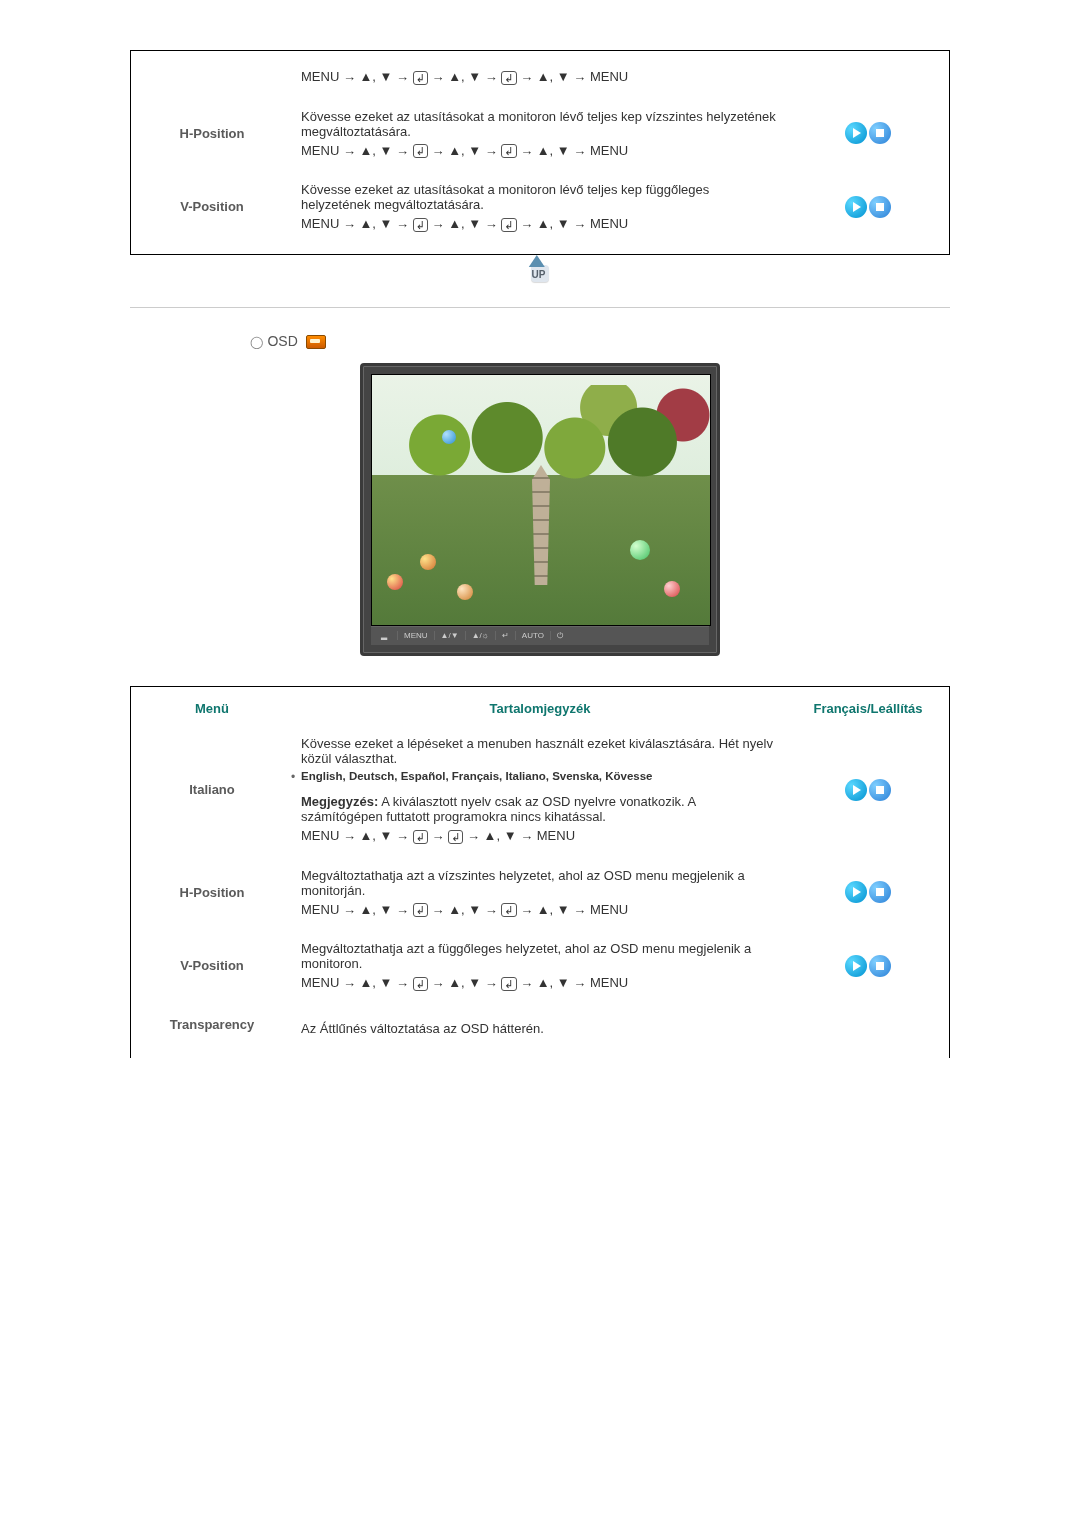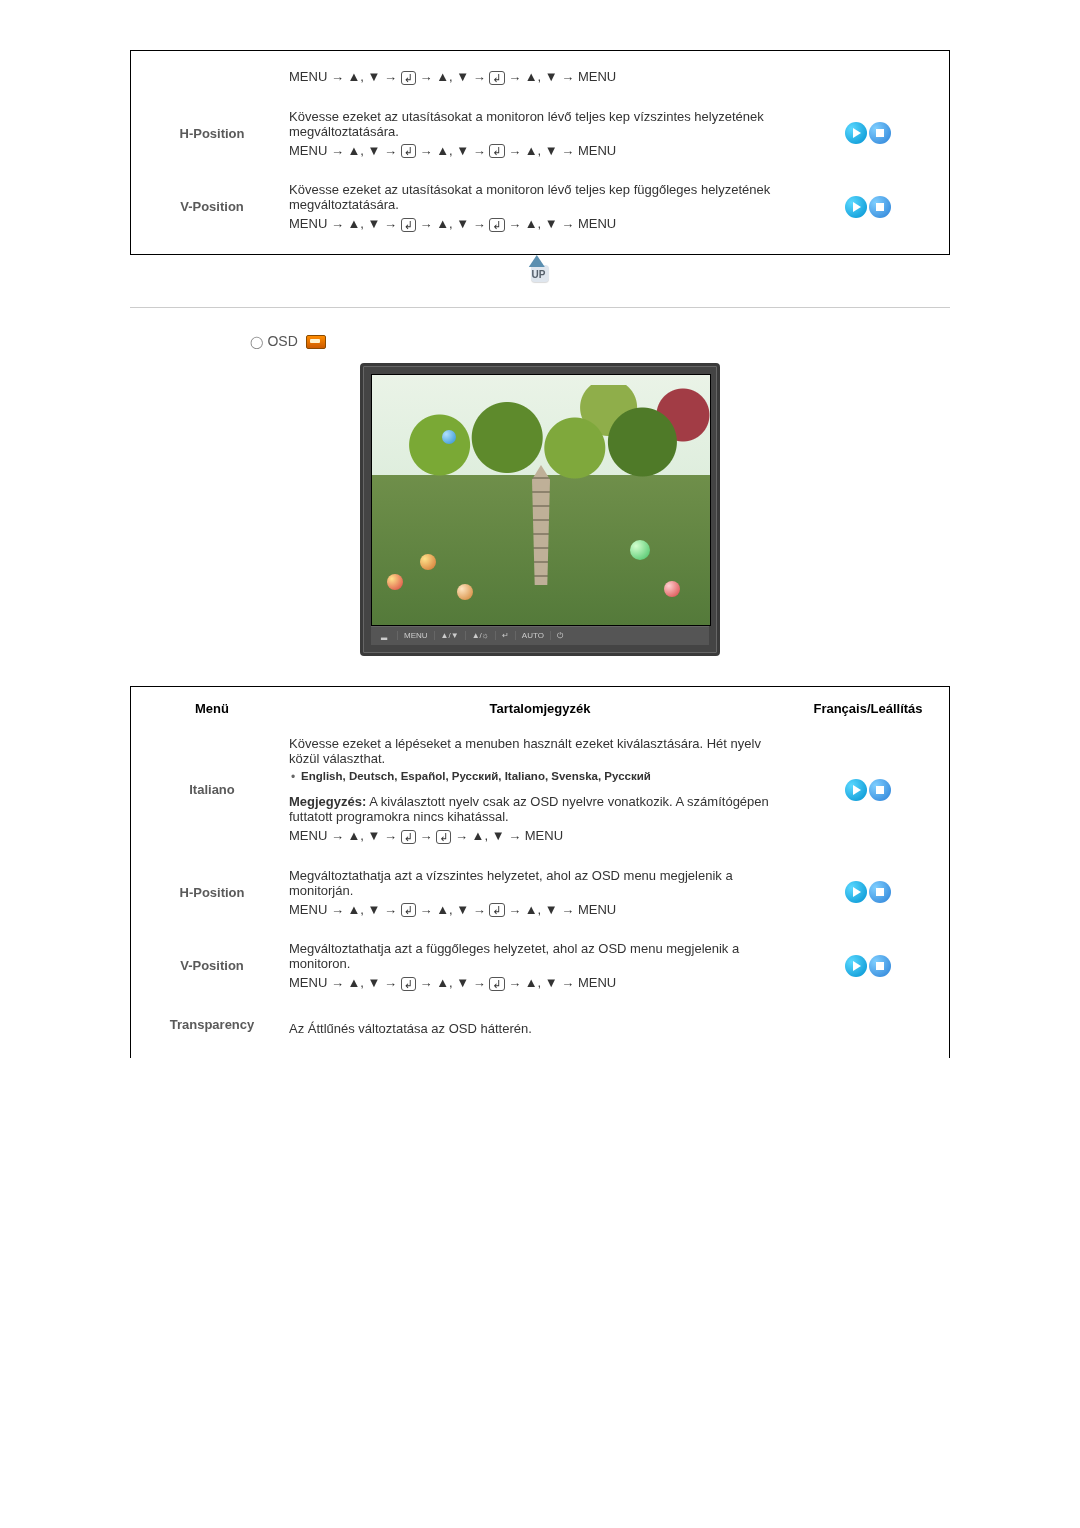--- a/index.html
+++ b/index.html
@@ -38,21 +38,21 @@
     color: #5a5a5a;
     text-align: center;
     vertical-align: middle;
   }
   .col-play {
     width: 130px;
     text-align: center;
   }
   .hdr {
     font-weight: bold;
-    color: #000000;
+    color: #0f766e;
     text-align: center;
   }
   .nav-seq {
     white-space: nowrap;
   }
   .sub-list {
     font-size: 11.5px;
     color: #333;
     padding-left: 12px;
     position: relative;
@@ -226,21 +226,21 @@
   .enter-icon {
     display: inline-block;
     font-size: 11px;
     border: 1px solid #555;
     border-radius: 3px;
     padding: 0 2px;
     line-height: 12px;
     vertical-align: middle;
     background:#fff;
   }
-  p { margin: 4px 0; }
+  p { margin: 4px 12px; }
 </style>
 </head>
 <body>
 
 <div class="page">
 
   <div class="tbl-wrap">
     <table class="grid">
       <tbody>
           <tr>
@@ -315,21 +315,21 @@
       <tbody>
           <tr>
         <td class="col-name hdr">Menü</td>
         <td class="hdr">Tartalomjegyzék</td>
         <td class="col-play hdr">Français/Leállítás</td>
       </tr>
       <tr>
         <td class="col-name">Italiano</td>
         <td>
           <p>Kövesse ezeket a lépéseket a menuben használt ezeket kiválasztására. Hét nyelv közül választhat.</p>
-          <div class="sub-list"><b>English, Deutsch, Español, Русский, Italiano, Svenska, Русский</b></div>
+          <div class="sub-list"><b>English, Deutsch, Español, Français, Italiano, Svenska, Kövesse</b></div>
           <p style="margin-top:12px"><b>Megjegyzés:</b><span> A kiválasztott nyelv csak az OSD nyelvre vonatkozik. A számítógépen futtatott programokra nincs kihatással.</span></p>
           <p class="nav-seq">MENU → ▲, ▼ → <span class="enter-icon">↲</span> → <span class="enter-icon">↲</span> → ▲, ▼ → MENU</p>
         </td>
         <td class="col-play">
           <span class="btn-play"></span><span class="btn-stop"></span>
         </td>
       </tr>
       <tr>
         <td class="col-name">H-Position</td>
         <td>

